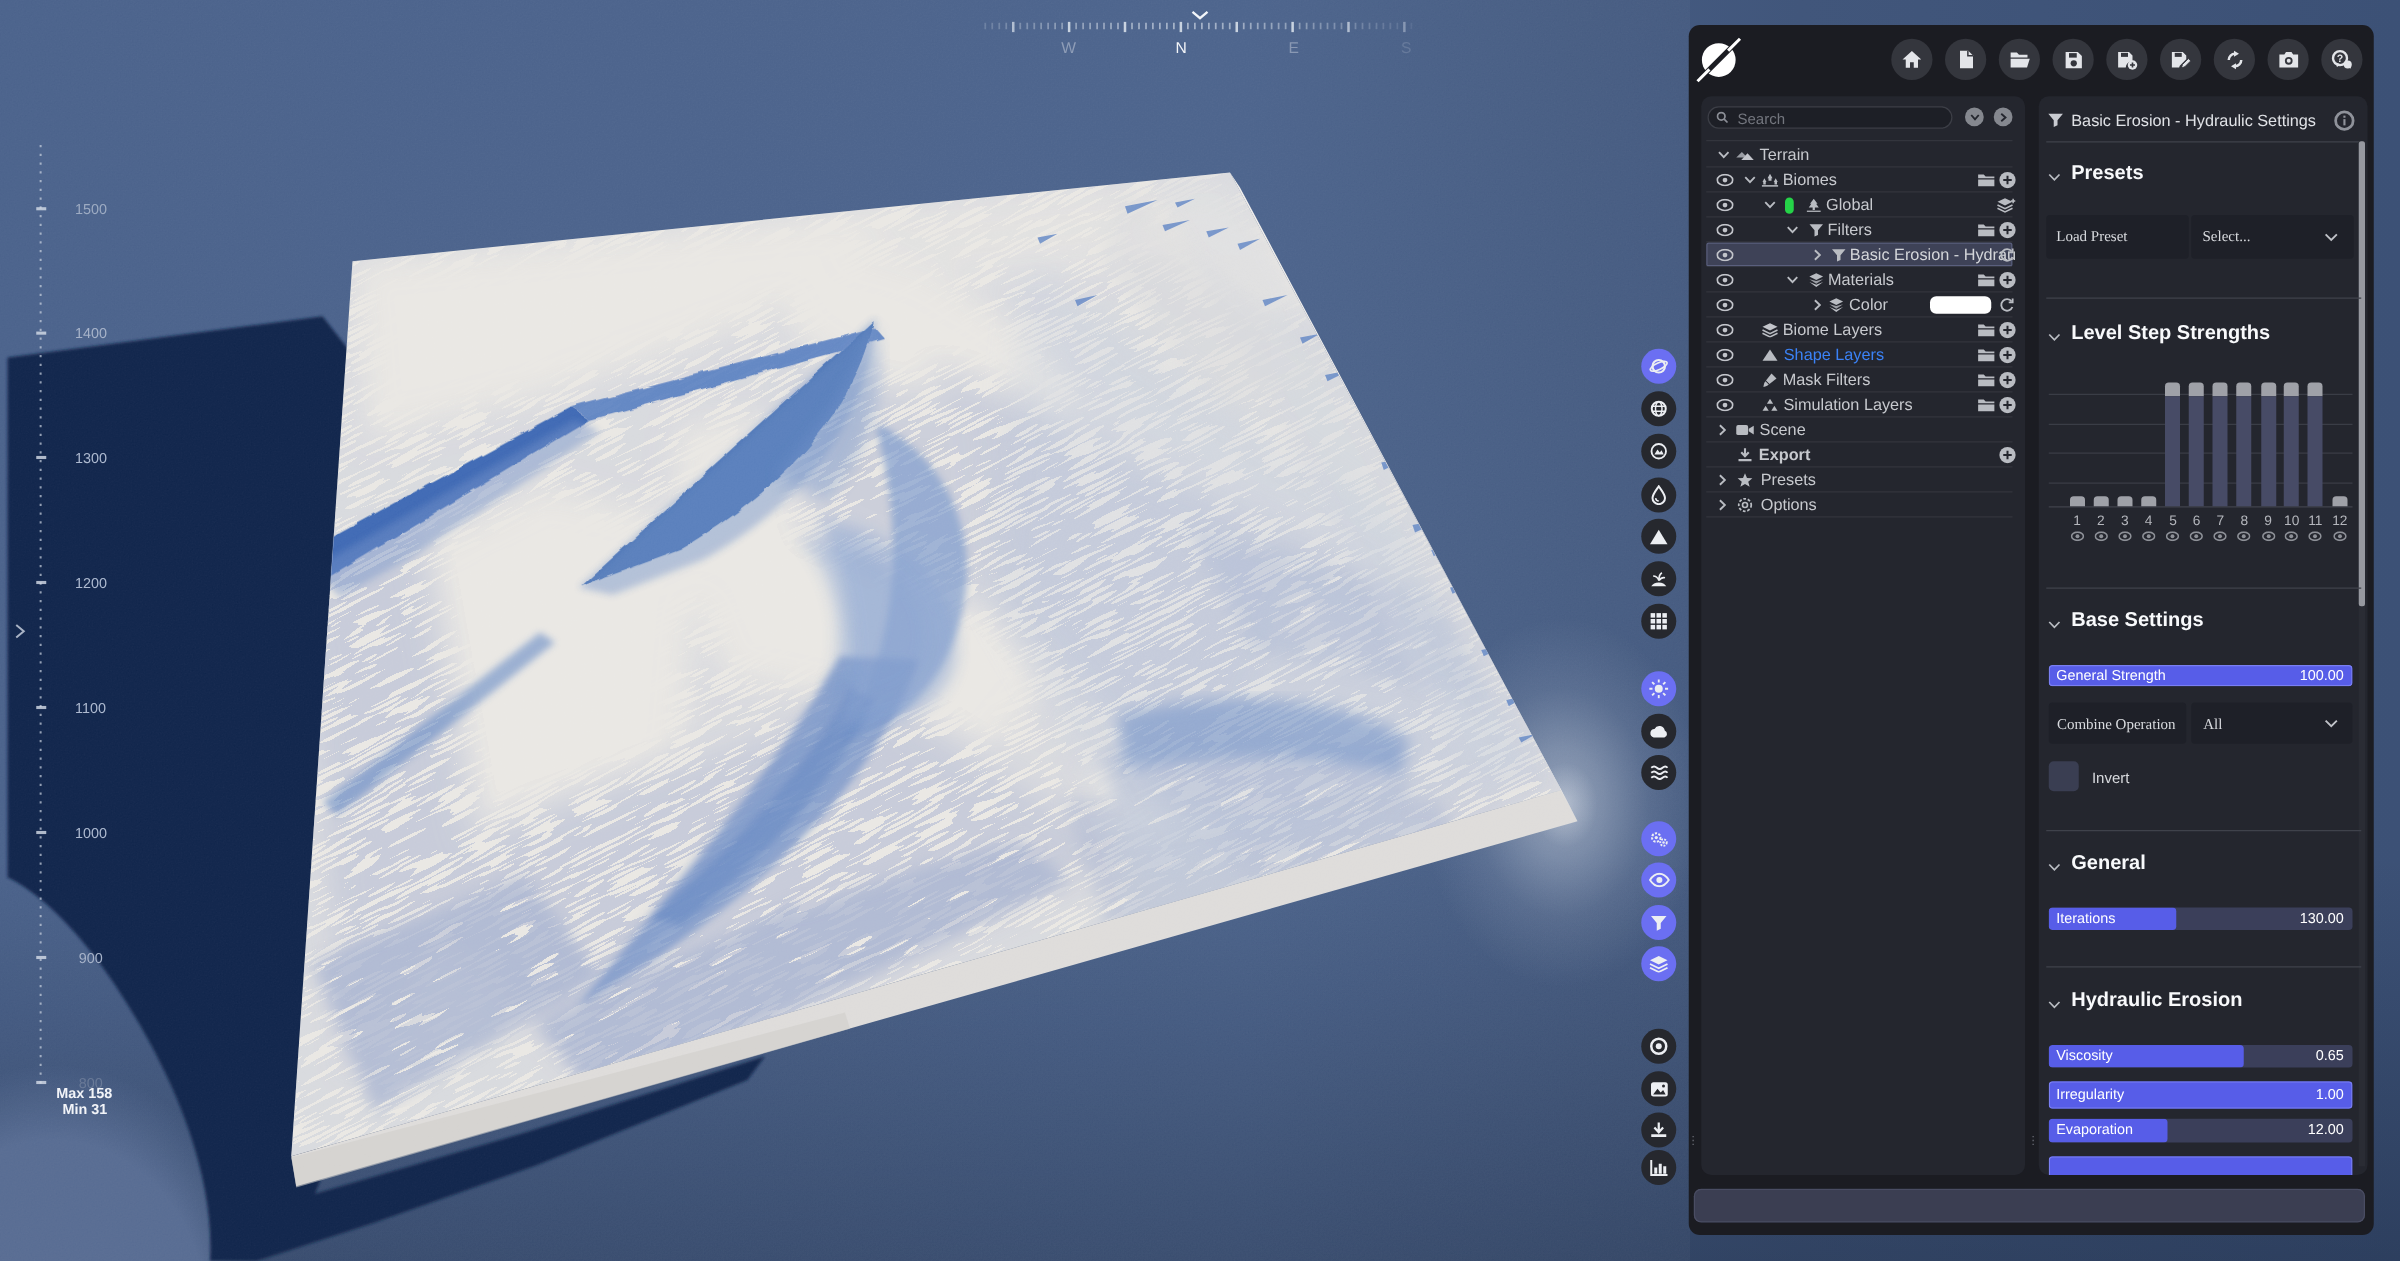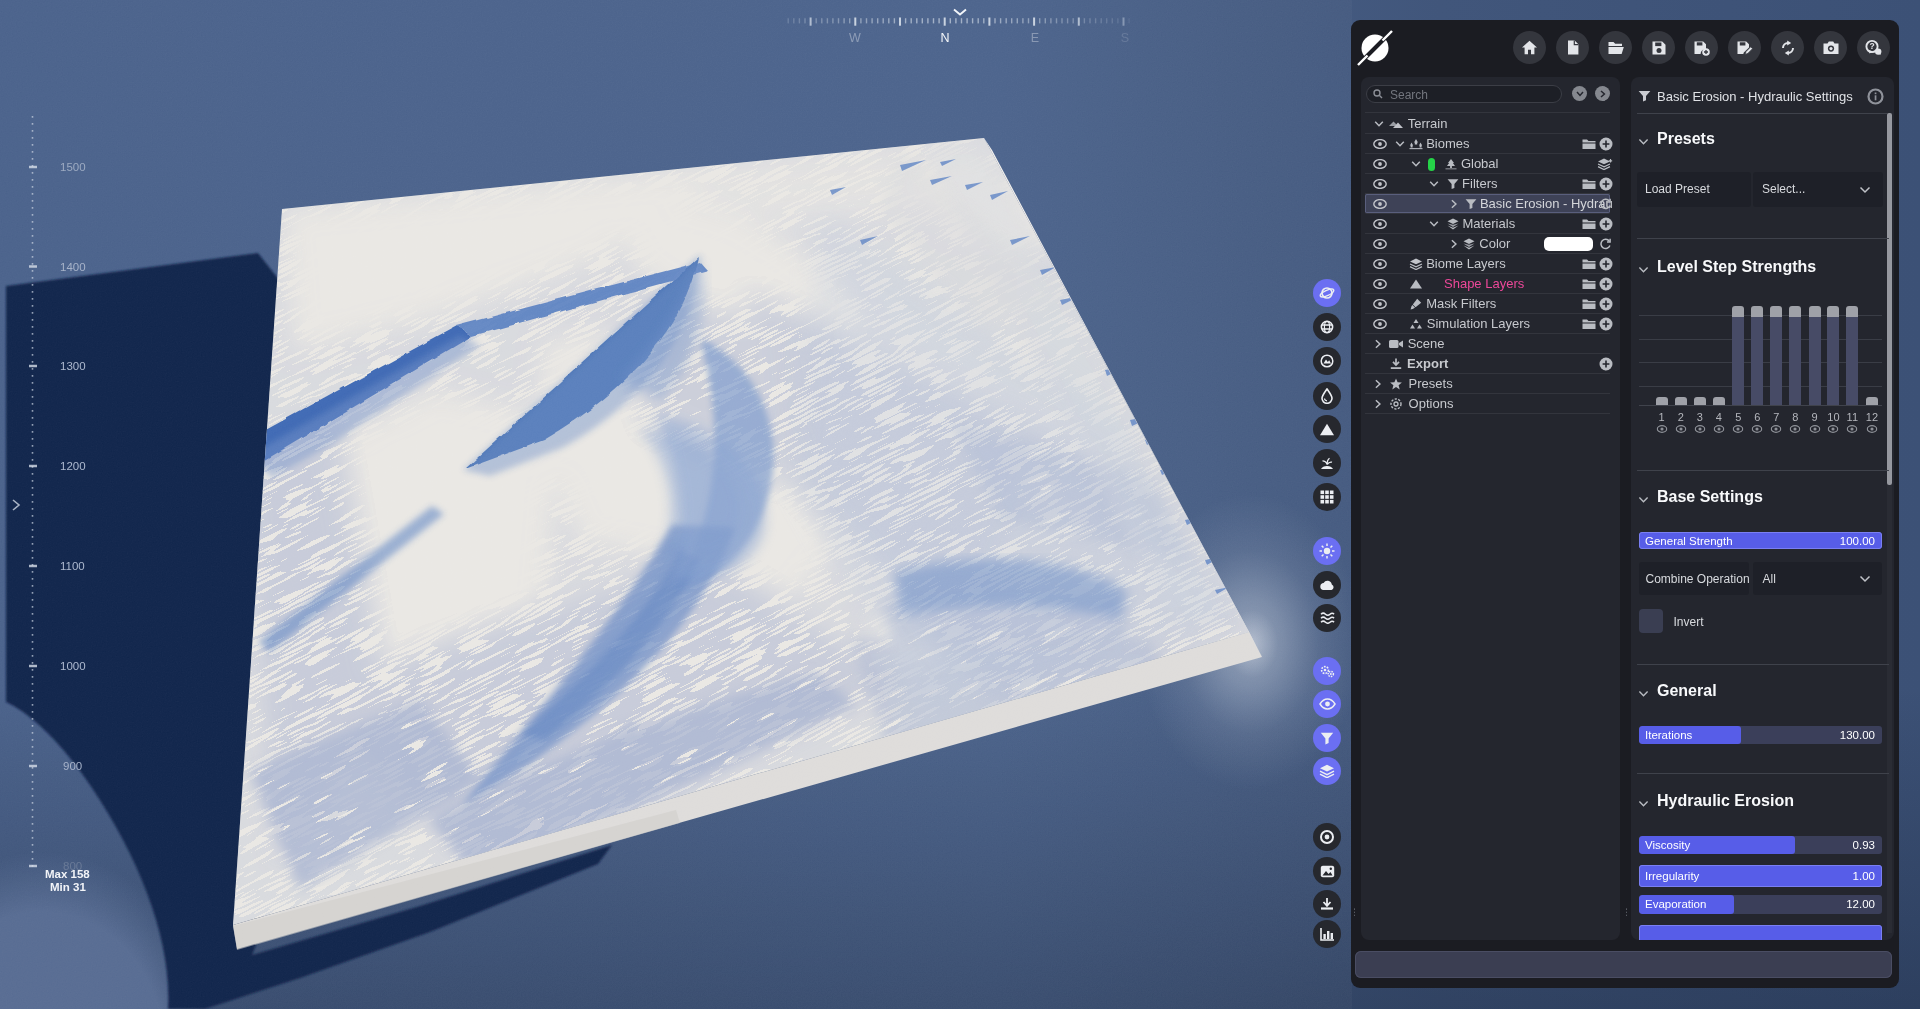--- a/index.html
+++ b/index.html
@@ -13,21 +13,21 @@
   #panel { position:absolute; left:1351px; top:20px; width:548px; height:968px; background:#1b1c22; border-radius:9px; }
   .subpanel { position:absolute; background:#24262e; border-radius:8px; overflow:hidden; }
   #treepanel { left:10px; top:57px; width:259px; height:863px; }
   #setpanel  { left:280px; top:57px; width:263px; height:863px; }
   .tbc { position:absolute; width:33px; height:33px; border-radius:50%; background:#34363d; display:flex; align-items:center; justify-content:center; top:11px; }
   .row { position:absolute; left:4px; width:245px; height:20px; border-bottom:1px solid #33353d; }
   .rowtxt { position:absolute; font-size:13px; color:#c7c9ce; top:2px; white-space:nowrap; }
   .sec { position:absolute; font-size:16px; font-weight:bold; color:#f8f9fb; }
   .divid { position:absolute; left:6px; width:252px; height:1px; background:#3f424b; }
   .box { position:absolute; background:#1e2028; border-radius:3px; }
-  .boxtxt { position:absolute; font-size:12px; color:#d8dade; white-space:nowrap; }
+  .boxtxt { position:absolute; font-size:12px; color:#d8dade; white-space:nowrap;font-family:Liberation Serif, serif; }
   .slider { position:absolute; left:8px; width:243px; background:#3b3f5a; border-radius:3px; overflow:hidden; }
   .sfill { position:absolute; left:0; top:0; bottom:0; background:#575de8; border-radius:3px; }
   .sfull .sfill { box-shadow: inset 0 0 0 1px #7a7ff2; }
   .slab { position:absolute; left:6px; top:50%; transform:translateY(-50%); font-size:11.5px; color:#fff; white-space:nowrap; }
   .sval { position:absolute; right:7px; top:50%; transform:translateY(-50%); font-size:11.5px; color:#fff; }
 </style>
 </head>
 <body>
 <div id="stage">
 
@@ -765,21 +765,21 @@
             <svg width="14" height="10" viewBox="0 0 14 10">
               <ellipse cx="7" cy="5" rx="6.2" ry="4.4" fill="none" stroke="#c2c4ca" stroke-width="1.4"></ellipse>
               <circle cx="7" cy="5" r="1.9" fill="#c2c4ca"></circle>
             </svg>
           </span>
           <span style="position:absolute;left:51.4px;top:10px;transform:translate(-50%,-50%);display:flex">
             <svg width="13" height="10" viewBox="0 0 13 10">
               <path d="M6.5 0.5 L12.5 9.5 H0.5 Z" fill="#b9bcc2"></path>
             </svg>
           </span>
-          <span class="rowtxt" style="left:79px;color:#ec4899">Shape Layers</span>
+          <span class="rowtxt" style="left:62px;color:#3b82f6">Shape Layers</span>
           <span style="position:absolute;left:223.7px;top:10px;transform:translate(-50%,-50%);display:flex">
             <svg width="14" height="11" viewBox="0 0 14 11">
               <path d="M0.5 1 H5 L6.5 2.6 H13.5 V4 H0.5 Z" fill="#b9bcc2"></path>
               <path d="M0.5 5 H13.5 V10.5 H0.5 Z" fill="#b9bcc2"></path>
             </svg>
           </span>
           <span style="position:absolute;left:240.9px;top:10px;transform:translate(-50%,-50%);display:flex">
             <svg width="14" height="14" viewBox="0 0 14 14">
               <circle cx="7" cy="7" r="6.5" fill="#b9bcc2"></circle>
               <path d="M7 3.6 V10.4 M3.6 7 H10.4" stroke="#24262e" stroke-width="1.6"></path>
@@ -1047,21 +1047,21 @@
           <span class="sval">130.00</span>
         </div>
 <div class="divid" style="top:696px"></div>
 <svg width="11" height="8" viewBox="0 0 11 8" style="position:absolute;left:7px;top:723px">
           <path d="M1.4 1.6 L5.5 5.8 L9.6 1.6" fill="none" stroke="#b9bcc2" stroke-width="1.4"></path>
         </svg>
         <span class="sec" style="left:26px;top:715px">Hydraulic Erosion</span>
 <div class="slider" style="top:758.5px;height:18.5px">
           <div class="sfill" style="width:64%"></div>
           <span class="slab">Viscosity</span>
-          <span class="sval">0.93</span>
+          <span class="sval">0.65</span>
         </div>
 <div class="slider sfull" style="top:788.3px;height:22px">
           <div class="sfill" style="width:100%"></div>
           <span class="slab">Irregularity</span>
           <span class="sval">1.00</span>
         </div>
 <div class="slider" style="top:818px;height:18.9px">
           <div class="sfill" style="width:39%"></div>
           <span class="slab">Evaporation</span>
           <span class="sval">12.00</span>

